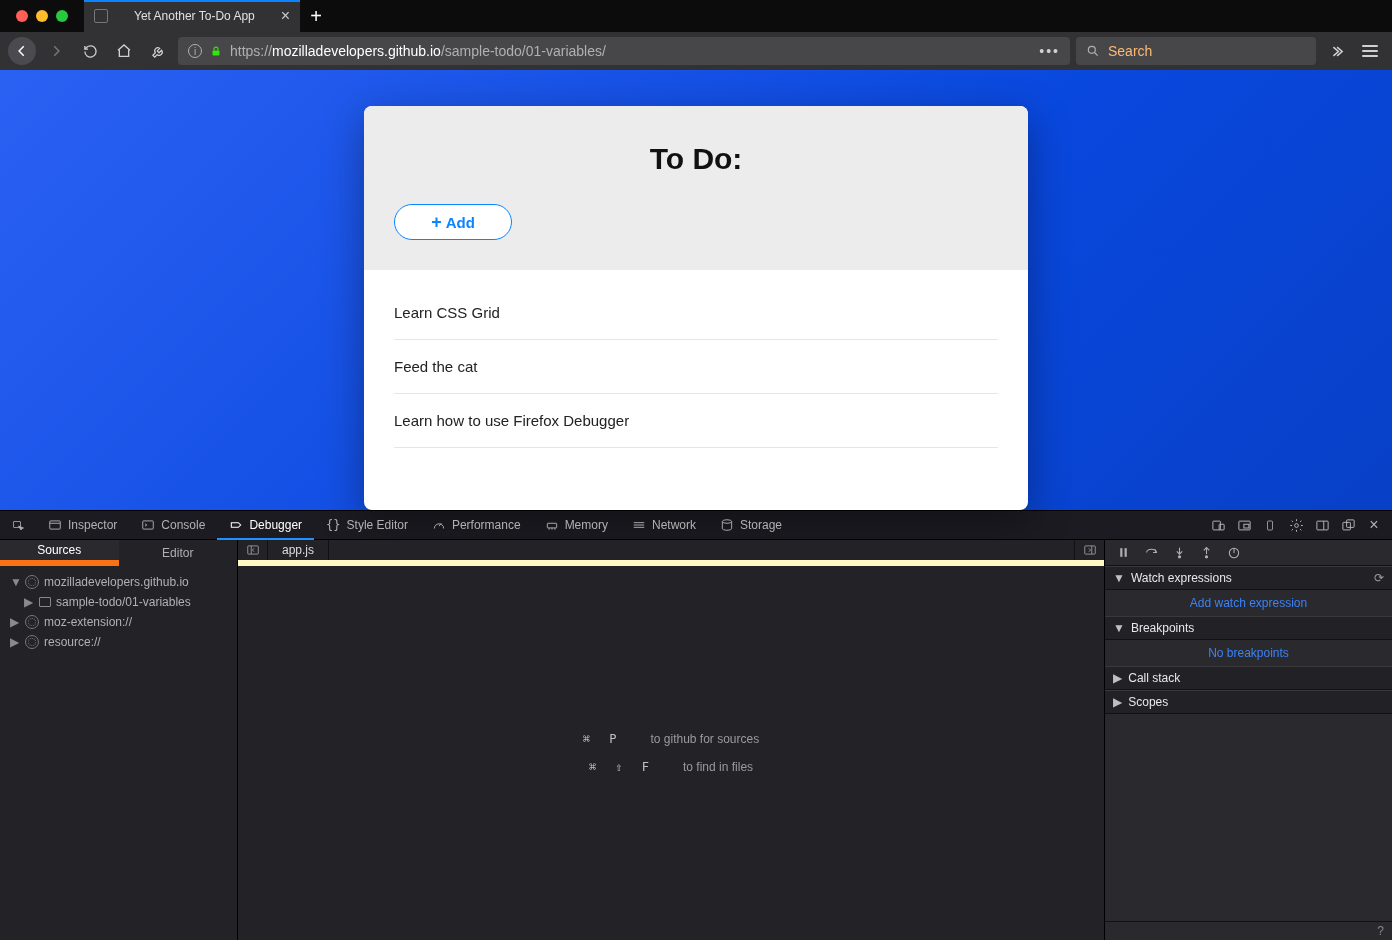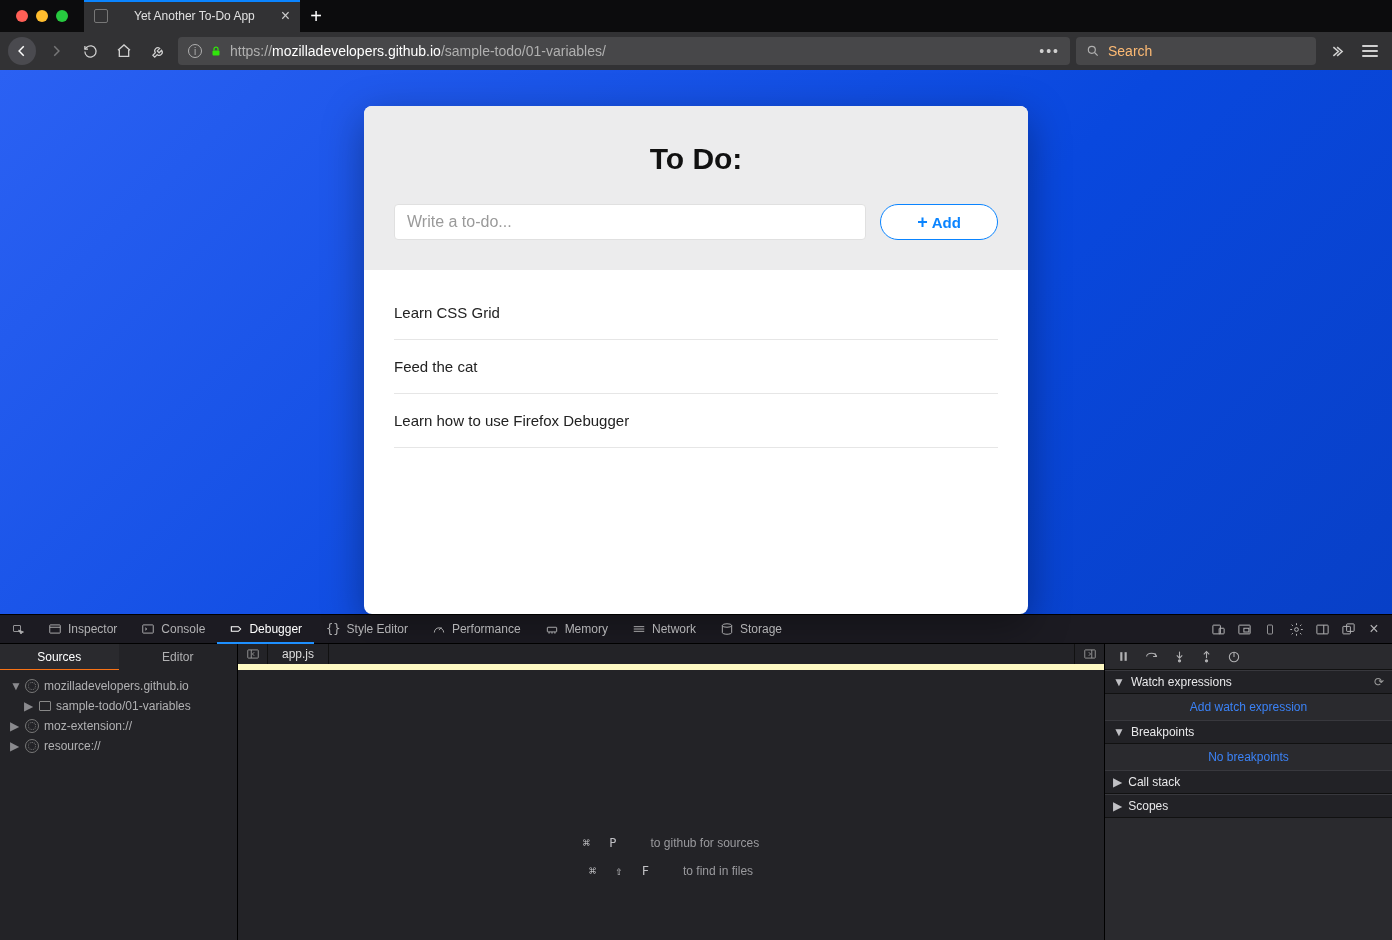--- a/index.html
+++ b/index.html
@@ -22,21 +22,21 @@
 .tbtn.dark { background:#4a4a4f; border-radius:50%; }
 .urlbar { flex:1; height: 28px; background:#474749; border-radius:4px; display:flex; align-items:center; padding:0 10px; gap:8px; font-size:14px; color:#b0b0b0; }
 .urlbar .lock { color:#30e60b; }
 .urlbar b { color:#fff; font-weight:500; }
 .urlbar .dots { margin-left:auto; color:#d0d0d0; letter-spacing:2px; }
 .searchbar { width: 240px; height:28px; background:#474749; border-radius:4px; display:flex; align-items:center; padding:0 10px; gap:8px; font-size:14px; color:#fdba74; }
 .hamb { width:16px; display:flex; flex-direction:column; gap:3px; }
 .hamb span{height:2px;background:#d0d0d0;border-radius:1px;}
 
 
-.viewport { height: 544px; background: linear-gradient(135deg, #2b61f3 0%, #0948de 60%, #0840c7 100%); display:flex; justify-content:center; padding-top:36px; }
+.viewport { height: 440px; background: linear-gradient(135deg, #2b61f3 0%, #0948de 60%, #0840c7 100%); display:flex; justify-content:center; padding-top:36px; }
 .card { width:664px; border-radius:8px; overflow:hidden; box-shadow:0 12px 40px rgba(0,0,0,.35); background:#fff; }
 .card-top { background:#ececed; padding:36px 30px 30px; }
 .card-top h1 { text-align:center; font-size:30px; font-weight:800; color:#111; margin-bottom:28px; }
 .inputrow { display:flex; gap:14px; }
 .todoin { flex:1; height:36px; border:1px solid #e0e0e0; border-radius:4px; background:#fff; padding:0 12px; font-size:16px; color:#333; }
 .todoin::placeholder{color:#9a9a9a;}
 .addbtn { width:118px; height:36px; border:1.5px solid #0a84ff; background:#fff; color:#0a84ff; border-radius:18px; font-size:15px; font-weight:600; display:flex; align-items:center; justify-content:center; gap:4px; }
 .list { background:#fff; padding:16px 30px 40px; }
 .item { padding:18px 0; border-bottom:1px solid #e6e6e6; color:#222; font-size:15px; }
 
@@ -48,21 +48,21 @@
 .dt-tab.active::after{content:"";position:absolute;left:0;right:0;bottom:-1px;height:2px;background:#1e90ff;}
 .dt-right { margin-left:auto; display:flex; align-items:center; gap:10px; padding-right:10px; }
 .dt-ic { width:16px;height:16px;display:flex;align-items:center;justify-content:center; }
 
 
 .dt-body { display:flex; height: 400px; background:#232327; font-size:12px; }
 
 .dt-left { width:238px; background:#232327; border-right:1px solid #000; display:flex; flex-direction:column; }
 .subtabs{display:flex;height:26px;}
 .subtab{flex:1;display:flex;align-items:center;justify-content:center;color:#b1b1b3;background:#232327;position:relative;}
-.subtab.active{background:#2a2a2e;color:#fff;border-bottom:1px solid #f97316;}
+.subtab.active{background:#2a2a2e;color:#fff;border-bottom:6px solid #f97316;}
 .tree{padding:6px 6px;}
 .tree-row{display:flex;align-items:center;gap:5px;padding:3px 0 3px 4px;color:#b1b1b3;}
 .tree-row .tw{width:10px;display:inline-block;color:#8a8a8e;}
 .tree-row.ind1{padding-left:18px;} 
 .gi{width:14px;height:14px;border:1px solid #777;border-radius:50%;display:inline-block;position:relative;}
 .gi::after{content:"";position:absolute;inset:2px;border:1px dotted #777;border-radius:50%;}
 .fold{width:12px;height:10px;border:1px solid #888;border-radius:1px;display:inline-block;}
 
 .dt-mid { flex:1; display:flex; flex-direction:column; background:#232327; }
 .filebar{height:26px;border-bottom:6px solid #fef9c3;display:flex;align-items:center;}
@@ -160,21 +160,20 @@
         <span></span>
       </div>
   </div>
 </div>
 
 <div class="viewport">
   <div class="card">
     <div class="card-top">
       <h1>To Do:</h1>
       <div class="inputrow">
-        <input class="todoin" placeholder="Write a to-do..." style="">
         <button class="addbtn">
           <span style="font-size:18px;font-weight:700;line-height:1;">+</span>
           <span>Add</span>
         </button>
       </div>
     </div>
     <div class="list">
       <div class="item">Learn CSS Grid</div>
       <div class="item">Feed the cat</div>
       <div class="item">Learn how to use Firefox Debugger</div>

